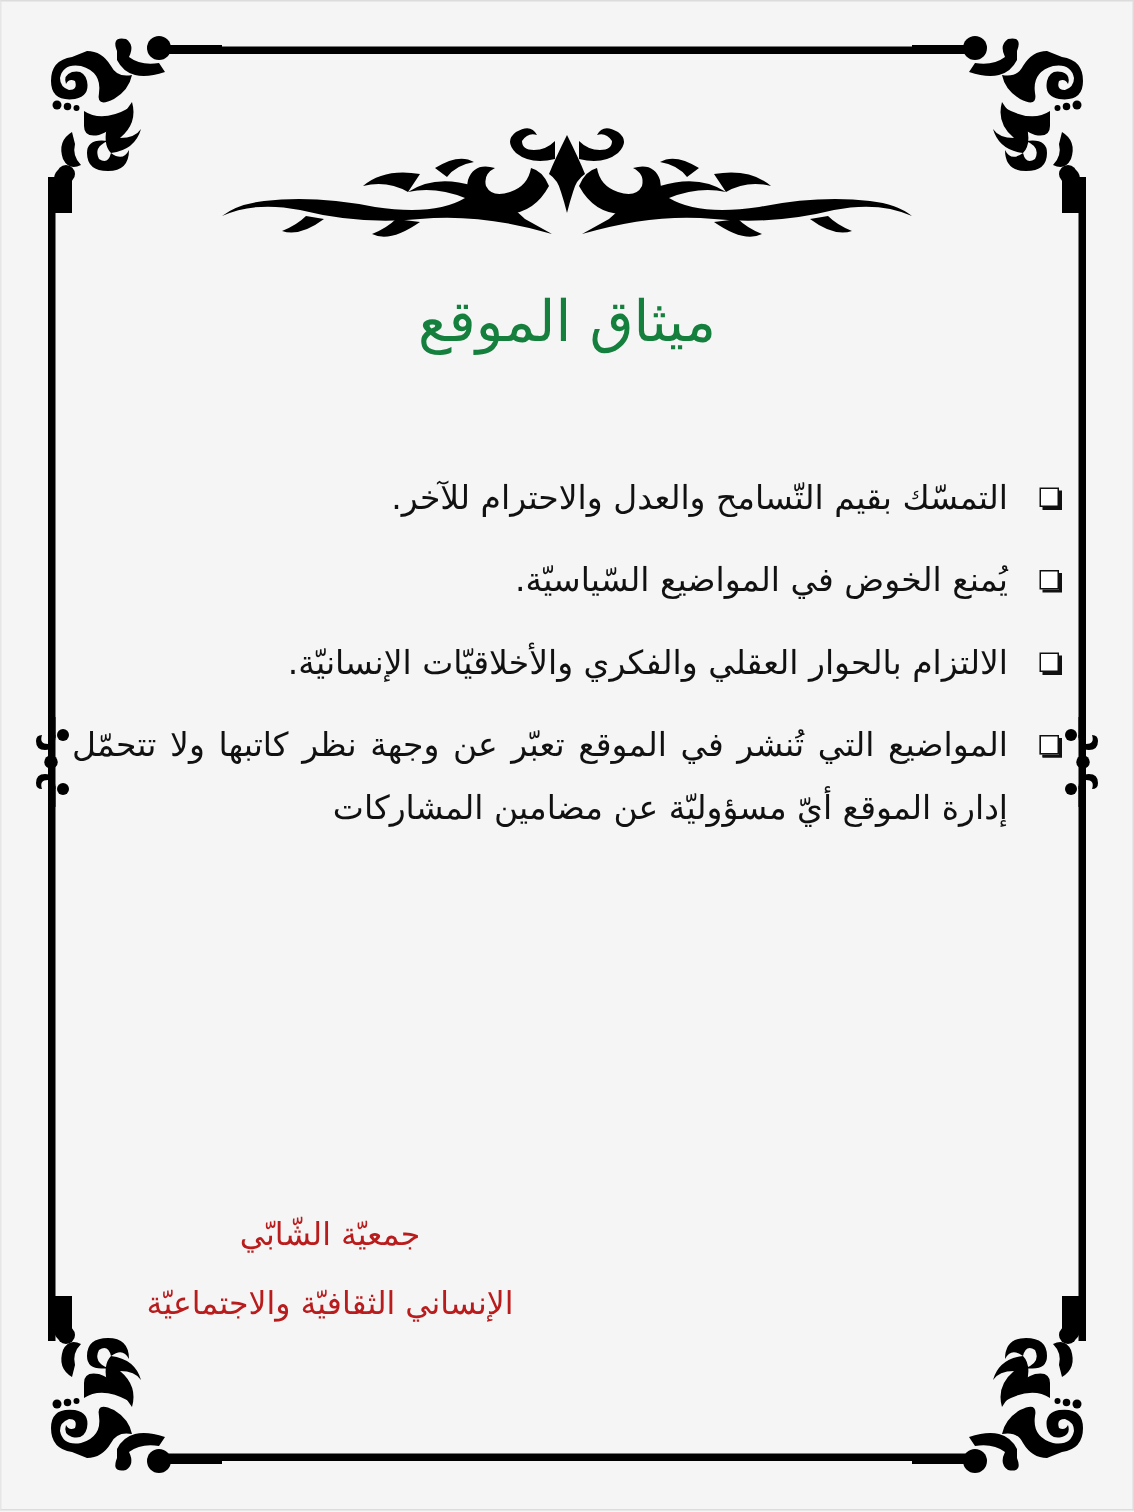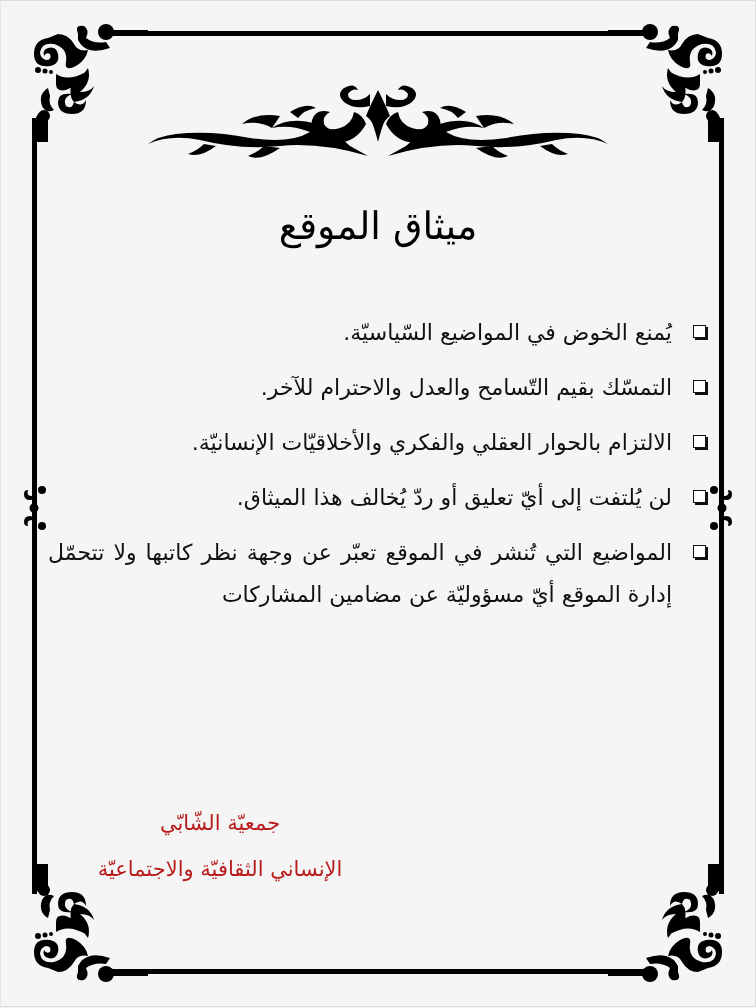--- a/index.html
+++ b/index.html
@@ -15,25 +15,25 @@
       border: 1px solid #dcdcdc; border-left-color:#e6e6e6; pointer-events:none;
     }
     .frame-line { position: absolute; background: #000; }
     .corner { position: absolute; width: 120px; height: 120px; }
     .side-knot { position: absolute; width: 30px; height: 60px; }
     .top-ornament { position: absolute; left: 140px; top: 72px; width: 476px; height: 96px; }
 
     .title {
       position: absolute; left: 0; right: 0; top: 192px;
       text-align: center;
-      color: #000000;
+      color: #15803d;
       font-family: "DejaVu Serif", serif;
       font-size: 38px;
       direction: rtl;
-      margin: 12px;
+      margin: 0;
       font-weight: normal;
     }
     .charter-list {
       position: absolute;
       left: 48px; right: 48px; top: 312px;
       margin: 0; padding: 0;
       list-style: none;
       direction: rtl;
       color: #111;
       font-family: "DejaVu Sans", sans-serif;
@@ -184,36 +184,32 @@
     <path d="M400 74 Q416 86 428 82 Q418 78 412 72 Z"></path>
     <path d="M326 40 Q310 30 300 36 Q312 38 318 46 Z"></path>
   </g>
 </svg>
 
 <h1 class="title">ميثاق الموقع</h1>
 
 <ul class="charter-list">
   <li class="charter-item">
     <span class="checkbox"></span>
+    <span>التمسّك بقيم التّسامح والعدل والاحترام للآخر.</span>
+  </li>
+  <li class="charter-item">
+    <span class="checkbox"></span>
     <span>يُمنع الخوض في المواضيع السّياسيّة.</span>
   </li>
   <li class="charter-item">
     <span class="checkbox"></span>
-    <span>التمسّك بقيم التّسامح والعدل والاحترام للآخر.</span>
-  </li>
-  <li class="charter-item">
-    <span class="checkbox"></span>
     <span>الالتزام بالحوار العقلي والفكري والأخلاقيّات الإنسانيّة.</span>
   </li>
   <li class="charter-item">
     <span class="checkbox"></span>
-  </li>
-  <li class="charter-item">
-    <span class="checkbox"></span>
-    <span>لن يُلتفت إلى أيّ تعليق أو ردّ يُخالف هذا الميثاق.</span>
   </li>
   <li class="charter-item wrap">
     <span class="checkbox"></span>
     <span>المواضيع التي تُنشر في الموقع تعبّر عن وجهة نظر كاتبها ولا تتحمّل إدارة الموقع أيّ مسؤوليّة عن مضامين المشاركات</span>
   </li>
 </ul>
 
 <div class="signature">
   <div>جمعيّة الشّابّي</div>
   <div>الإنساني الثقافيّة والاجتماعيّة</div>

